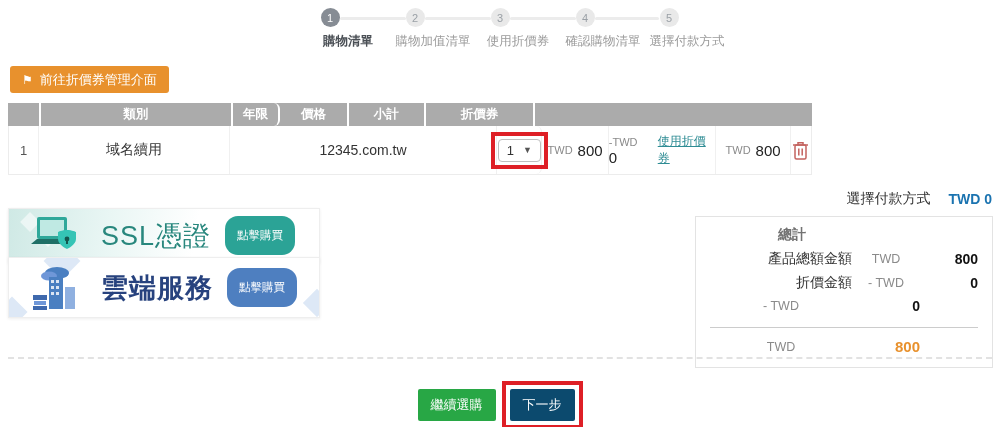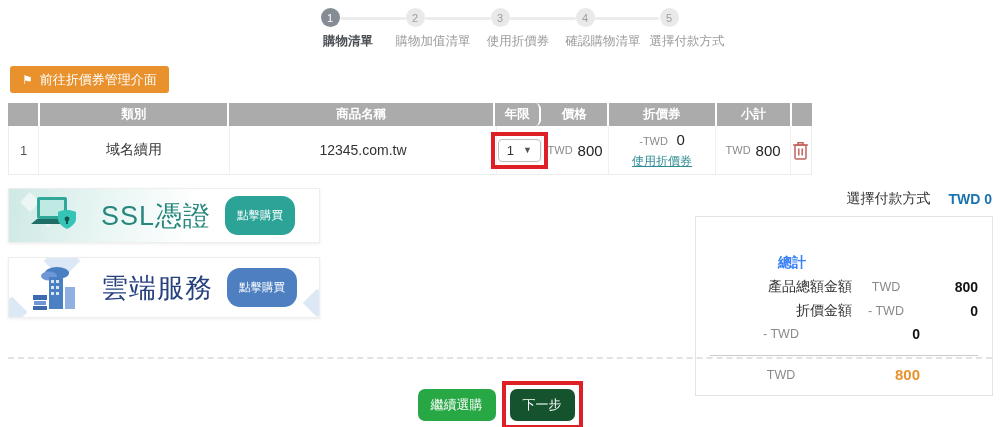--- a/index.html
+++ b/index.html
@@ -27,69 +27,69 @@
   .thead .cell:last-child{border-right:none;}
   .tbody-row{display:flex;align-items:center;height:48px;background:#fff;border:1px solid #ececec;border-top:none;}
   .tbody-row .cell{display:flex;align-items:center;justify-content:center;height:100%;border-right:1px solid #f0f0f0;box-sizing:border-box;}
   .tbody-row .cell:last-child{border-right:none;}
   .c-idx{width:3.8%;} .c-cat{width:23.7%;} .c-name{width:33.4%;} .c-yr{width:5.6%;border-radius:6px;}
   .c-price{width:8.3%;} .c-coupon{width:13.4%;} .c-sub{width:9.3%;} .c-act{width:2.5%;}
   .tbody-row .c-idx{color:#555;}
   .tbody-row .c-cat,.tbody-row .c-name{color:#333;font-size:14px;}
   .cur{font-size:11px;color:#8a8a8a;margin-right:5px;}
   .amt{font-size:15px;color:#222;}
-  .coupon-cell{flex-direction:column;justify-content:center;gap:5px;}
+  .coupon-cell{flex-direction:row;justify-content:center;gap:5px;}
   .coupon-link{font-size:12px;color:#2e8c94;text-decoration:underline;cursor:pointer;}
   .year-wrap{display:flex;align-items:center;justify-content:center;}
   .annotation-red{border:4px solid #de1f26;padding:3px;background:transparent;}
   .year-select{border:1px solid #bfbfbf;border-radius:4px;background:#fff;padding:3px 8px;font-size:13px;color:#333;
     display:flex;align-items:center;gap:9px;cursor:pointer;}
   .year-select .chev{font-size:9px;color:#555;}
   .trash-btn{background:none;border:none;padding:0;cursor:pointer;display:flex;}
 
   
   .banner{position:absolute;left:8px;width:310px;border:1px solid #eee;box-shadow:0 1px 3px rgba(0,0,0,.07);
     display:flex;align-items:center;overflow:hidden;cursor:pointer;}
-  .banner1{top:188px;height:53px;background:linear-gradient(100deg,#cfe9e5 0%,#e9f6f4 32%,#ffffff 60%);}
+  .banner1{top:208px;height:53px;background:linear-gradient(100deg,#cfe9e5 0%,#e9f6f4 32%,#ffffff 60%);}
   .banner2{top:257px;height:59px;background:#fff;}
   .banner .illus{width:92px;display:flex;justify-content:center;z-index:1;}
   .banner .btitle{font-size:27px;letter-spacing:1px;z-index:1;}
   .banner1 .btitle{color:#28877d;}
-  .banner2 .btitle{color:#27427e;font-weight:normal;}
+  .banner2 .btitle{color:#27427e;font-weight:bold;}
   .pill{margin-left:14px;border:none;border-radius:13px;color:#fff;font-size:11.5px;padding:12px 12px;cursor:pointer;z-index:1;white-space:nowrap;}
   .pill1{background:#2ba396;}
   .pill2{background:#4e7fc0;}
   .deco{position:absolute;background:#dde8f6;transform:rotate(45deg);}
   .deco.a{width:26px;height:26px;left:40px;top:-10px;}
   .deco.b{width:22px;height:22px;left:-8px;bottom:-6px;}
   .deco.c{width:20px;height:20px;right:-8px;bottom:4px;}
   .deco.w{background:rgba(255,255,255,.55);}
   .deco.w1{width:14px;height:14px;left:14px;top:6px;}
   .deco.w2{width:10px;height:10px;left:34px;top:26px;}
 
   
   .addon-subtotal{position:absolute;right:8px;top:190px;font-size:14px;color:#333;display:flex;align-items:center;gap:18px;}
   .addon-subtotal .val{color:#1a73b0;font-weight:bold;}
   .summary-box{position:absolute;left:695px;top:216px;width:298px;box-sizing:border-box;background:#fff;
     border:1px solid #e3e3e3;padding:9px 14px 12px 14px;}
   .sum-grid{display:grid;grid-template-columns:1fr 68px 58px;row-gap:6px;font-size:14px;align-items:center;}
-  .sum-title{grid-column:1/2;text-align:right;padding-right:46px;font-weight:bold;color:#3b82f6;margin-top:28px;}
+  .sum-title{grid-column:1/2;text-align:right;padding-right:46px;font-weight:bold;color:#737373;}
   .sum-label{text-align:right;color:#333;}
   .sum-cur{text-align:center;color:#8a8a8a;font-size:12.5px;}
   .sum-val{text-align:right;color:#111;font-weight:bold;}
   .sum-div{grid-column:1/4;border-top:1px solid #ccc;margin:7px 0 4px 0;}
   .sum-total-label{text-align:right;color:#222;font-weight:bold;font-size:16.5px;}
   .sum-total-val{text-align:right;color:#e8912d;font-weight:bold;font-size:15px;}
 
   
   .dashed-divider{position:absolute;left:8px;right:8px;top:357px;border-top:2px dashed #e2e2e2;}
   .footer-actions{position:absolute;left:0;top:381px;width:1000px;display:flex;justify-content:center;align-items:center;gap:6px;}
-  .btn{border:none;border-radius:7px;color:#fff;font-size:13px;padding:7px 13px;cursor:pointer;white-space:nowrap;}
+  .btn{border:none;border-radius:2px;color:#fff;font-size:13px;padding:7px 13px;cursor:pointer;white-space:nowrap;}
   .btn-green{background:#28a745;}
-  .btn-orange{background:#14532d;text-align:center;}
+  .btn-orange{background:#0c4a6e;text-align:center;}
   .annotation-red-btn{border:4px solid #de1f26;padding:4px;line-height:0;}
 </style>
 </head>
 <body>
 
 <div id="canvas">
 
   <div class="stepper">
     <div class="connector" style="left:340px;width:66px;"></div>
     <div class="connector" style="left:425px;width:66px;"></div>
@@ -120,25 +120,24 @@
 
   <button class="coupon-btn">
     <span class="flag">⚑</span>
     <span>前往折價券管理介面</span>
   </button>
 
   <div class="cart-table">
     <div class="thead">
       <div class="cell c-idx"></div>
       <div class="cell c-cat">類別</div>
-      <div class="cell c-name">商品名稱</div>
       <div class="cell c-yr">年限</div>
       <div class="cell c-price">價格</div>
+      <div class="cell c-sub">小計</div>
       <div class="cell c-coupon">折價券</div>
-      <div class="cell c-sub">小計</div>
       <div class="cell c-act"></div>
     </div>
 
     <div class="tbody-row">
       <div class="cell c-idx">1</div>
       <div class="cell c-cat">域名續用</div>
       <div class="cell c-name">12345.com.tw</div>
       <div class="cell c-yr year-wrap">
         <div class="annotation-red">
           <div class="year-select">

